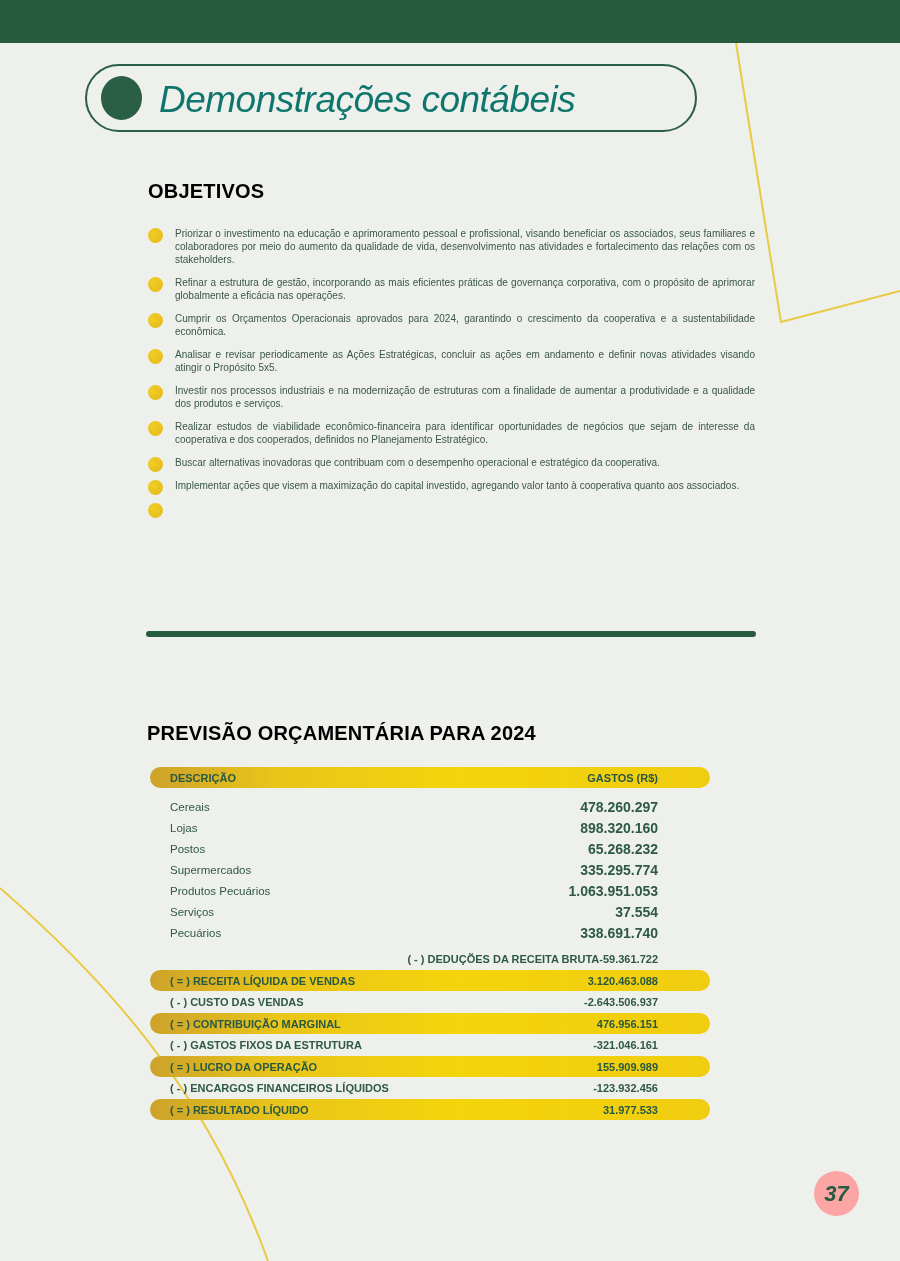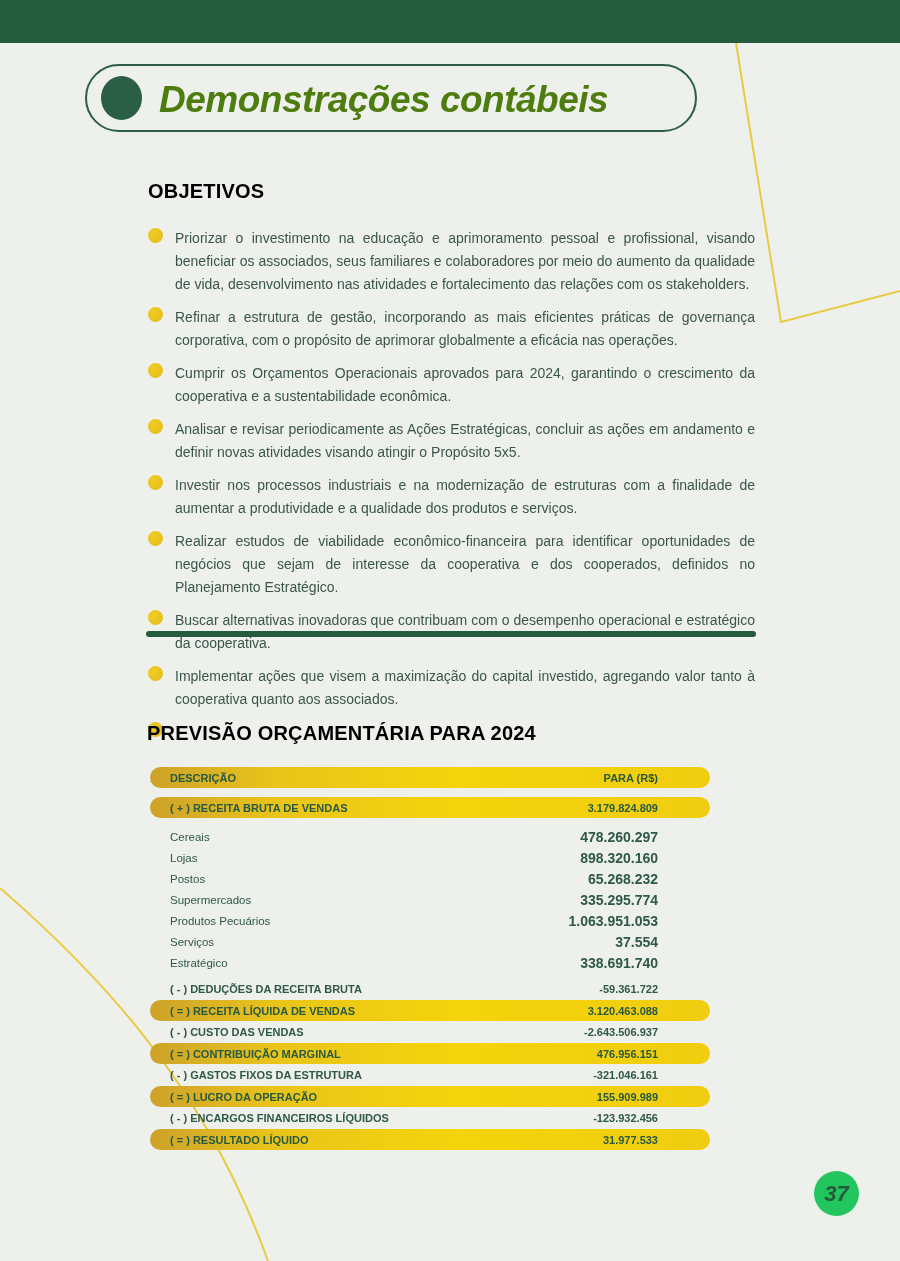--- a/index.html
+++ b/index.html
@@ -27,40 +27,40 @@
     z-index:3;
   }
   .title-dot {
     width:41px; height:44px;
     border-radius:50%;
     background:#2b5f45;
     margin-left:14px;
     flex:0 0 auto;
   }
   h1.page-title {
-    font-size:37px; font-weight:bold; font-style:italic;
-    color:#4d7c0f; margin:8px 0 4px 17px;
+    font-size:37px; font-weight:normal; font-style:italic;
+    color:#0f766e; margin:8px 0 4px 17px;
     letter-spacing:-0.5px; white-space:nowrap;
   }
 
   h2.sec-heading {
     font-size:20px; font-weight:bold;
     color:#000000; margin:0; letter-spacing:0.2px;
   }
 
   .objetivos {
     position:absolute; left:148px; top:180px;
     width:607px; z-index:2;
   }
   .objetivos ul { list-style:none; margin:24px 0 0 0; padding:0; }
   .objetivos li {
     position:relative;
     padding-left:27px;
     margin-bottom:10px;
-    font-size:14px; line-height:23px;
+    font-size:10px; line-height:13px;
     color:#3a564c;
     text-align:justify;
   }
   .bullet {
     position:absolute; left:0; top:1px;
     width:15px; height:15px; border-radius:50%;
     background:radial-gradient(circle at 35% 35%, #f0cd25, #e2b91c);
   }
 
   .divider {
@@ -81,28 +81,28 @@
   }
   .row.header, .row.pill {
     height:21px; border-radius:11px;
     background:linear-gradient(90deg,#cda22a 0%,#e9c41a 22%,#f4d40b 55%,#f0cd10 100%);
     color:#275943;
   }
   .row.header { margin-bottom:9px; }
   .row.pill + .row.sub { margin-top:9px;gap:17px; }
   .row.sub { font-weight:normal; font-size:11.5px; }
   .row.sub .value { font-weight:bold; font-size:14px; }
-  .row.sub + .row.plain { margin-top:6px; }
+  .row.sub + .row.plain { margin-top:6px;justify-content:flex-end; }
   .row .value { white-space:nowrap; }
   .row .label { white-space:nowrap; }
 
   .page-num {
     position:absolute; left:814px; top:1171px;
     width:45px; height:45px; border-radius:50%;
-    background:#22c55e;
+    background:#fca5a5;
     display:flex; align-items:center; justify-content:center;
     z-index:3;
   }
   .page-num span {
     font-size:22px; font-weight:bold; font-style:italic;
     color:#265c3e;
   }
 </style>
 </head>
 <body>
@@ -169,28 +169,24 @@
     </ul>
 </section>
 
 <div class="divider"></div>
 
 <section class="previsao">
   <h2 class="sec-heading">PREVISÃO ORÇAMENTÁRIA PARA 2024</h2>
   <div class="btable">
     <div class="row header">
       <span class="label">DESCRIÇÃO</span>
-      <span class="value">PARA (R$)</span>
+      <span class="value">GASTOS (R$)</span>
     </div>
     <div>
 
-        <div class="row pill">
-          <span class="label">( + ) RECEITA BRUTA DE VENDAS</span>
-          <span class="value">3.179.824.809</span>
-        </div>
 
         <div class="row sub">
           <span class="label">Cereais</span>
           <span class="value">478.260.297</span>
         </div>
 
         <div class="row sub">
           <span class="label">Lojas</span>
           <span class="value">898.320.160</span>
         </div>
@@ -209,21 +205,21 @@
           <span class="label">Produtos Pecuários</span>
           <span class="value">1.063.951.053</span>
         </div>
 
         <div class="row sub">
           <span class="label">Serviços</span>
           <span class="value">37.554</span>
         </div>
 
         <div class="row sub">
-          <span class="label">Estratégico</span>
+          <span class="label">Pecuários</span>
           <span class="value">338.691.740</span>
         </div>
 
         <div class="row plain">
           <span class="label">( - ) DEDUÇÕES DA RECEITA BRUTA</span>
           <span class="value">-59.361.722</span>
         </div>
 
         <div class="row pill">
           <span class="label">( = ) RECEITA LÍQUIDA DE VENDAS</span>

